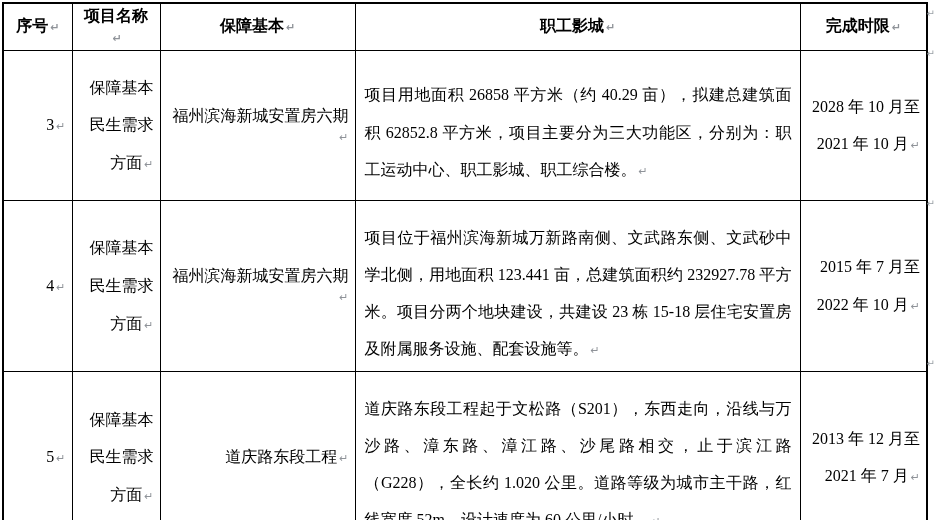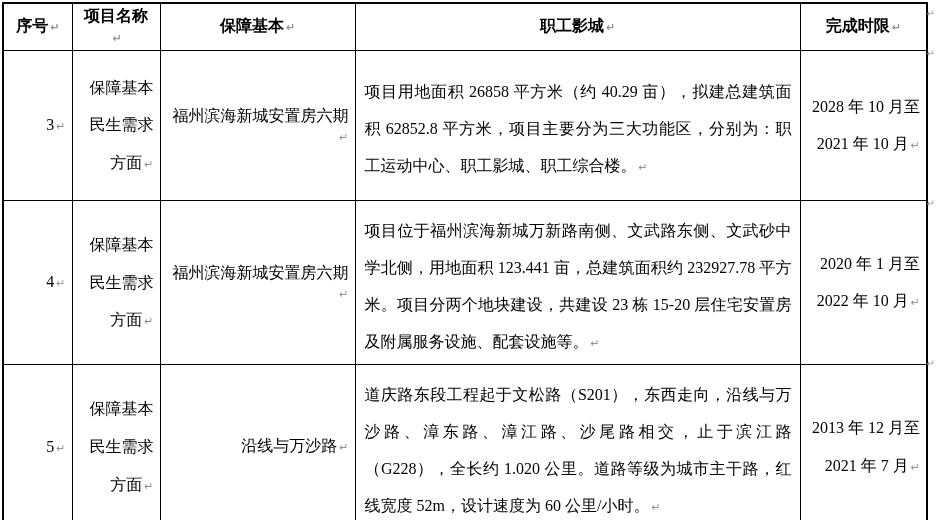--- a/index.html
+++ b/index.html
@@ -39,21 +39,21 @@
   tr.r-a { height: 150px; }
   tr.r-b { height: 160px; }
   tr.r-c { height: 159px; }
   td.c-index, td.c-name, td.c-category, td.c-deadline { text-align: right; }
   td.c-category .cellval,
   td.c-deadline .cellval { white-space: pre; }
   td.c-category, td.c-deadline { line-height: 2.35; }
   td.c-intro {
     text-align: justify;
     line-height: 2.32;
-    padding: 11px 8px 4px 9px;
+    padding: 18px 8px 4px 9px;
   }
   .cellval { color: #000000; }
   .pmark {
     color: #8f9399;
     font-size: 11px;
     font-family: "DejaVu Sans", sans-serif;
     margin-left: 2px;
     vertical-align: baseline;
   }
   .row-end-mark {
@@ -100,30 +100,30 @@
         <td class="c-intro"><span class="cellval">项目用地面积 26858 平方米（约 40.29 亩），拟建总建筑面积 62852.8 平方米，项目主要分为三大功能区，分别为：职工运动中心、职工影城、职工综合楼。</span><span class="pmark">↵</span></td>
         <td class="c-deadline"><span class="cellval">2028 年 10 月至
 2021 年 10 月</span><span class="pmark">↵</span></td>
       </tr>
       <tr class="r-b">
         <td class="c-index"><span class="cellval">4</span><span class="pmark">↵</span></td>
         <td class="c-category"><span class="cellval">保障基本
 民生需求
 方面</span><span class="pmark">↵</span></td>
         <td class="c-name"><span class="cellval">福州滨海新城安置房六期</span><span class="pmark">↵</span></td>
-        <td class="c-intro"><span class="cellval">项目位于福州滨海新城万新路南侧、文武路东侧、文武砂中学北侧，用地面积 123.441 亩，总建筑面积约 232927.78 平方米。项目分两个地块建设，共建设 23 栋 15-20 层住宅安置房及附属服务设施、配套设施等。</span><span class="pmark">↵</span></td>
-        <td class="c-deadline"><span class="cellval">2020 年 1 月至
+        <td class="c-intro"><span class="cellval">项目位于福州滨海新城万新路南侧、文武路东侧、文武砂中学北侧，用地面积 123.441 亩，总建筑面积约 232927.78 平方米。项目分两个地块建设，共建设 23 栋 15-18 层住宅安置房及附属服务设施、配套设施等。</span><span class="pmark">↵</span></td>
+        <td class="c-deadline"><span class="cellval">2015 年 7 月至
 2022 年 10 月</span><span class="pmark">↵</span></td>
       </tr>
       <tr class="r-c">
         <td class="c-index"><span class="cellval">5</span><span class="pmark">↵</span></td>
         <td class="c-category"><span class="cellval">保障基本
 民生需求
 方面</span><span class="pmark">↵</span></td>
-        <td class="c-name"><span class="cellval">沿线与万沙路</span><span class="pmark">↵</span></td>
+        <td class="c-name"><span class="cellval">道庆路东段工程</span><span class="pmark">↵</span></td>
         <td class="c-intro"><span class="cellval">道庆路东段工程起于文松路（S201），东西走向，沿线与万沙路、漳东路、漳江路、沙尾路相交，止于滨江路（G228），全长约 1.020 公里。道路等级为城市主干路，红线宽度 52m，设计速度为 60 公里/小时。</span><span class="pmark">↵</span></td>
         <td class="c-deadline"><span class="cellval">2013 年 12 月至
 2021 年 7 月</span><span class="pmark">↵</span></td>
       </tr>
     </tbody>
   </table>
 
   <span class="row-end-mark rem-0">↵</span>
   <span class="row-end-mark rem-1">↵</span>
   <span class="row-end-mark rem-2">↵</span>

